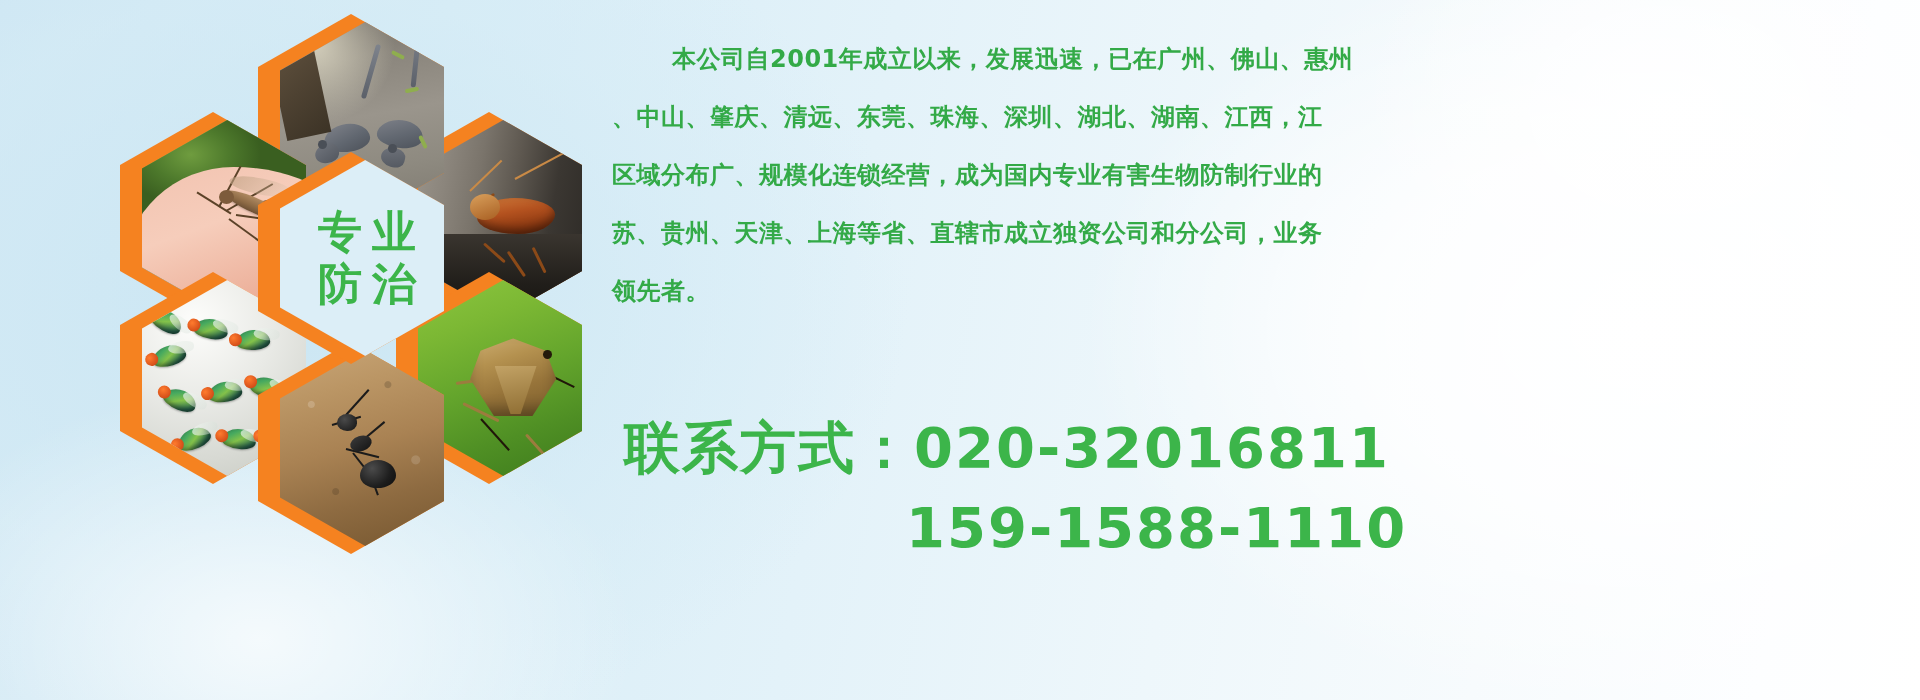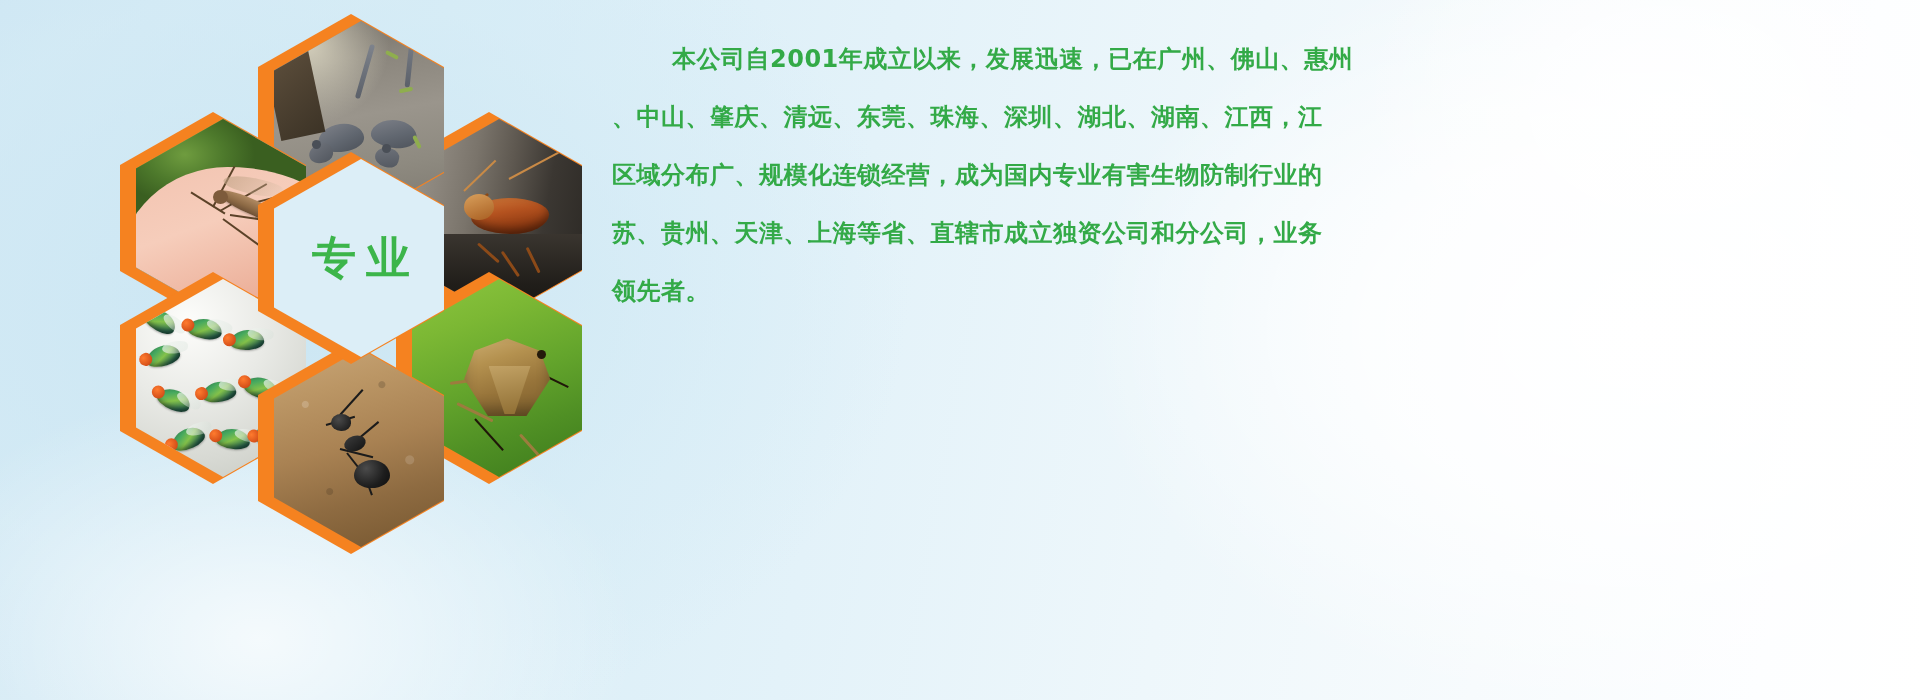--- a/index.html
+++ b/index.html
@@ -50,21 +50,21 @@
     position: absolute;
     width: 186px;
     height: 212px;
     -webkit-clip-path: polygon(50% 0%, 100% 25%, 100% 75%, 50% 100%, 0% 75%, 0% 25%);
     clip-path: polygon(50% 0%, 100% 25%, 100% 75%, 50% 100%, 0% 75%, 0% 25%);
     background: #f58220;
     display: block;
   }
   .hex > .hex-inner {
     position: absolute;
-    left: 16px; top: 7px;
+    left: 22px; top: 7px;
     width: 174px;
     height: 198px;
     -webkit-clip-path: polygon(50% 0%, 100% 25%, 100% 75%, 50% 100%, 0% 75%, 0% 25%);
     clip-path: polygon(50% 0%, 100% 25%, 100% 75%, 50% 100%, 0% 75%, 0% 25%);
     overflow: hidden;
   }
   .hex-inner .art { position:absolute; inset:0; }
 
   
   #hex-center { left: 170px; top: 158px; z-index: 6; }
@@ -498,28 +498,33 @@
           <div class="sb sb-scut"></div>
           <div class="sb sb-eye"></div>
         </div>
       </div>
     </div>
 
     <div class="hex" id="hex-center">
       <div class="hex-inner">
         <div class="center-label">
           <span>专业</span>
+          <span>防治</span>
         </div>
       </div>
     </div>
 
   </div>
 
   <div id="copy-block">
     <div class="para-line first">本公司自2001年成立以来，发展迅速，已在广州、佛山、惠州</div>
     <div class="para-line">、中山、肇庆、清远、东莞、珠海、深圳、湖北、湖南、江西，江</div>
     <div class="para-line">区域分布广、规模化连锁经营，成为国内专业有害生物防制行业的</div>
     <div class="para-line">苏、贵州、天津、上海等省、直辖市成立独资公司和分公司，业务</div>
     <div class="para-line">领先者。</div>
   </div>
 
+  <div id="contact-block">
+    <div class="contact-line">联系方式：020-32016811</div>
+    <div class="contact-line second">159-1588-1110</div>
+  </div>
 
 </div>
 
 </body></html>

